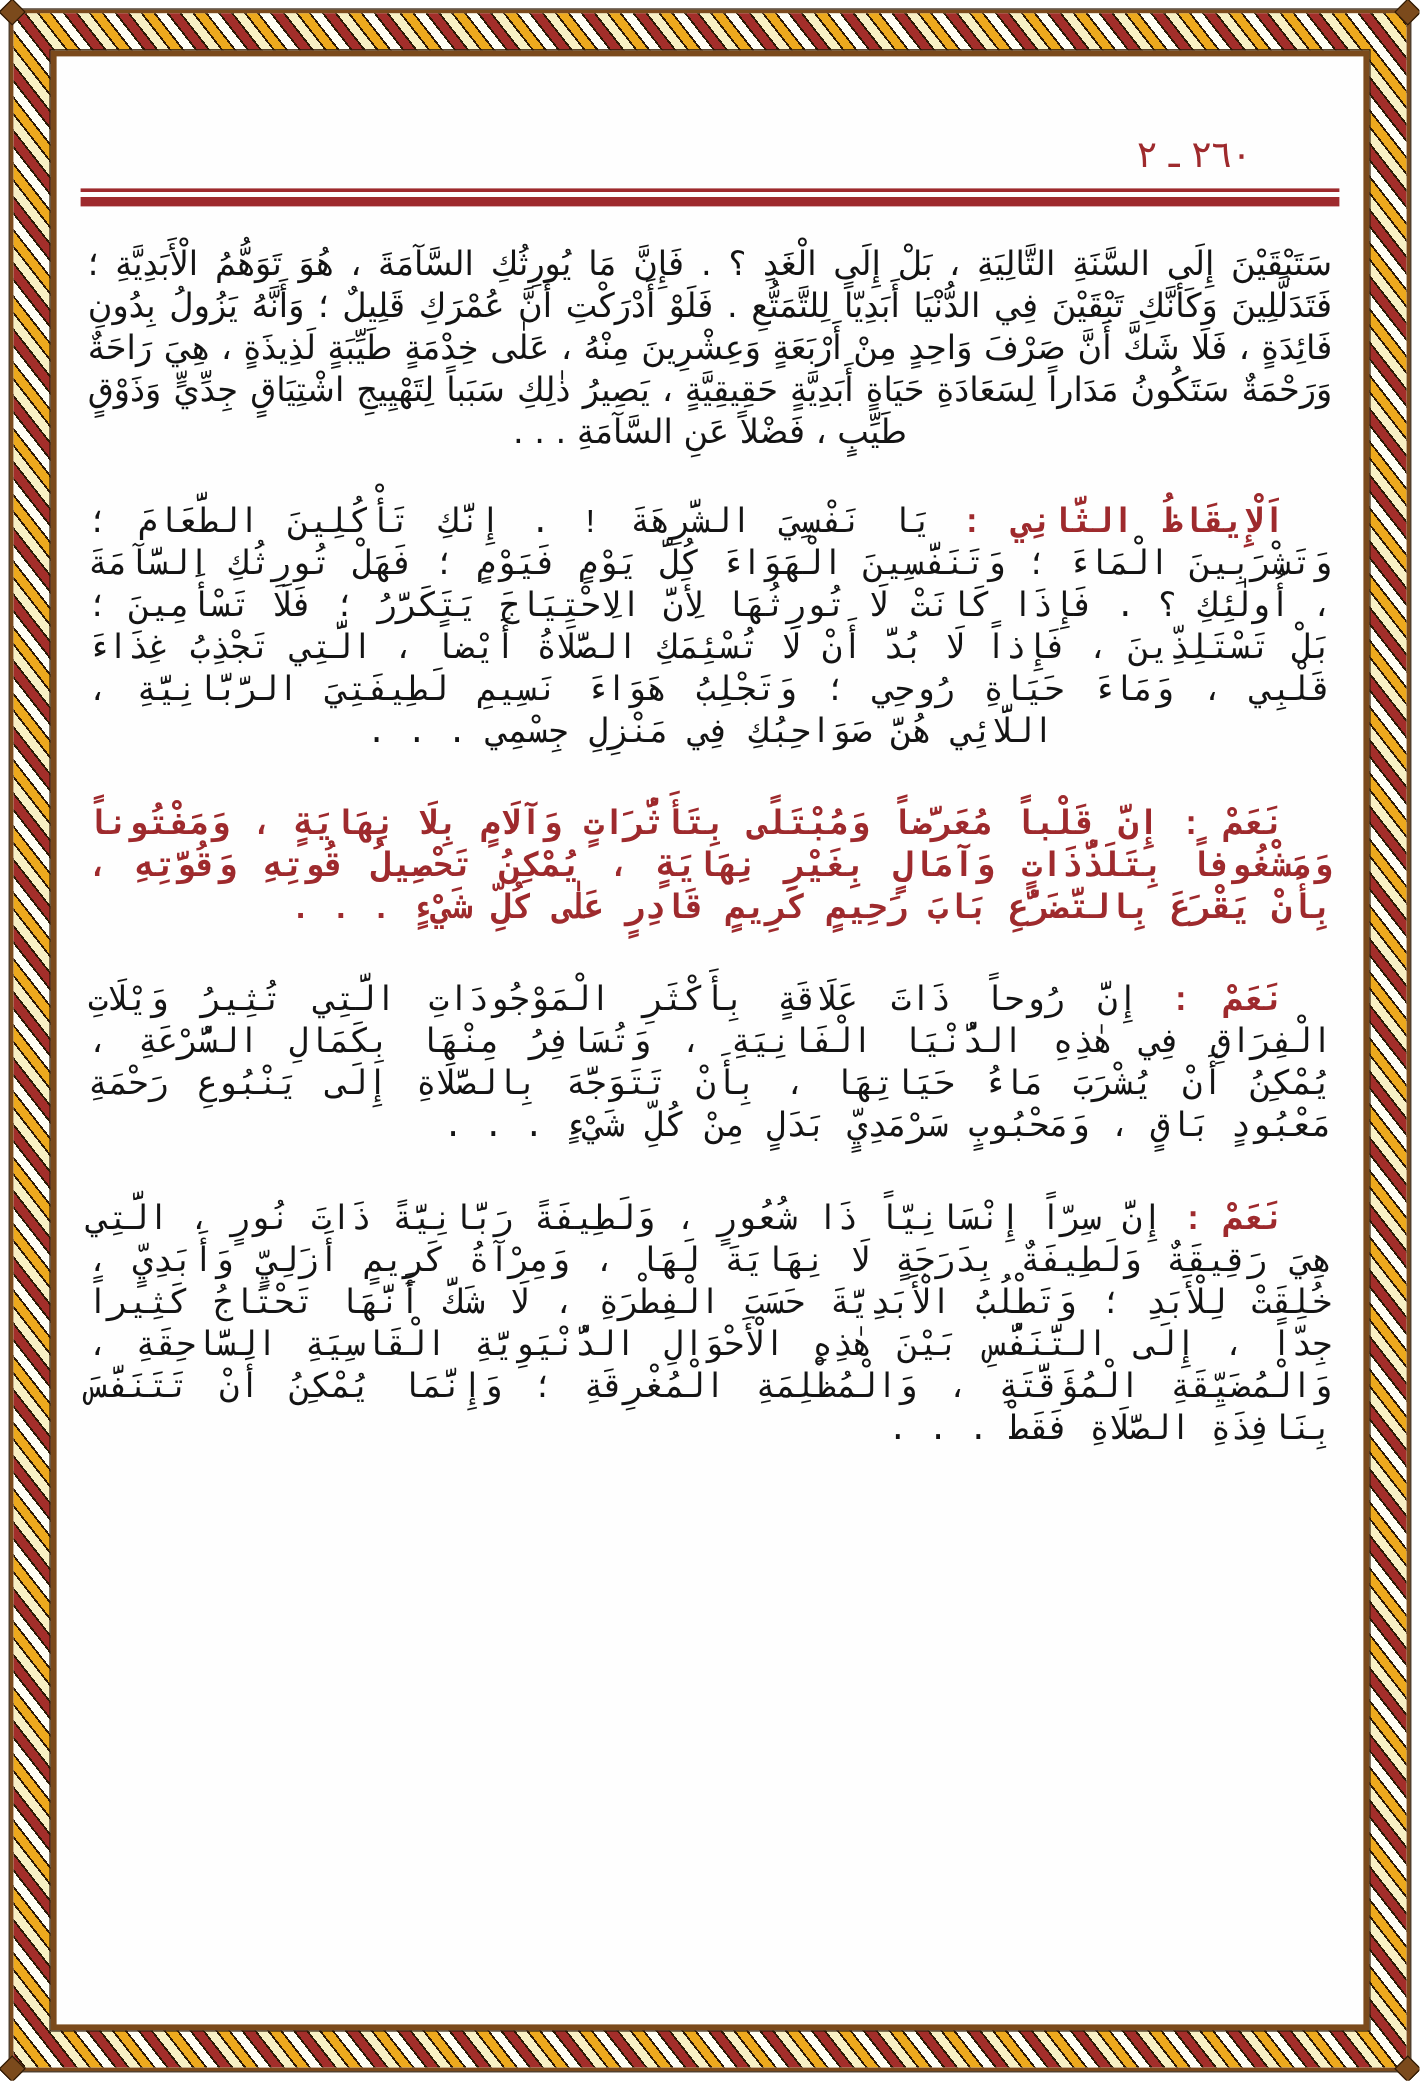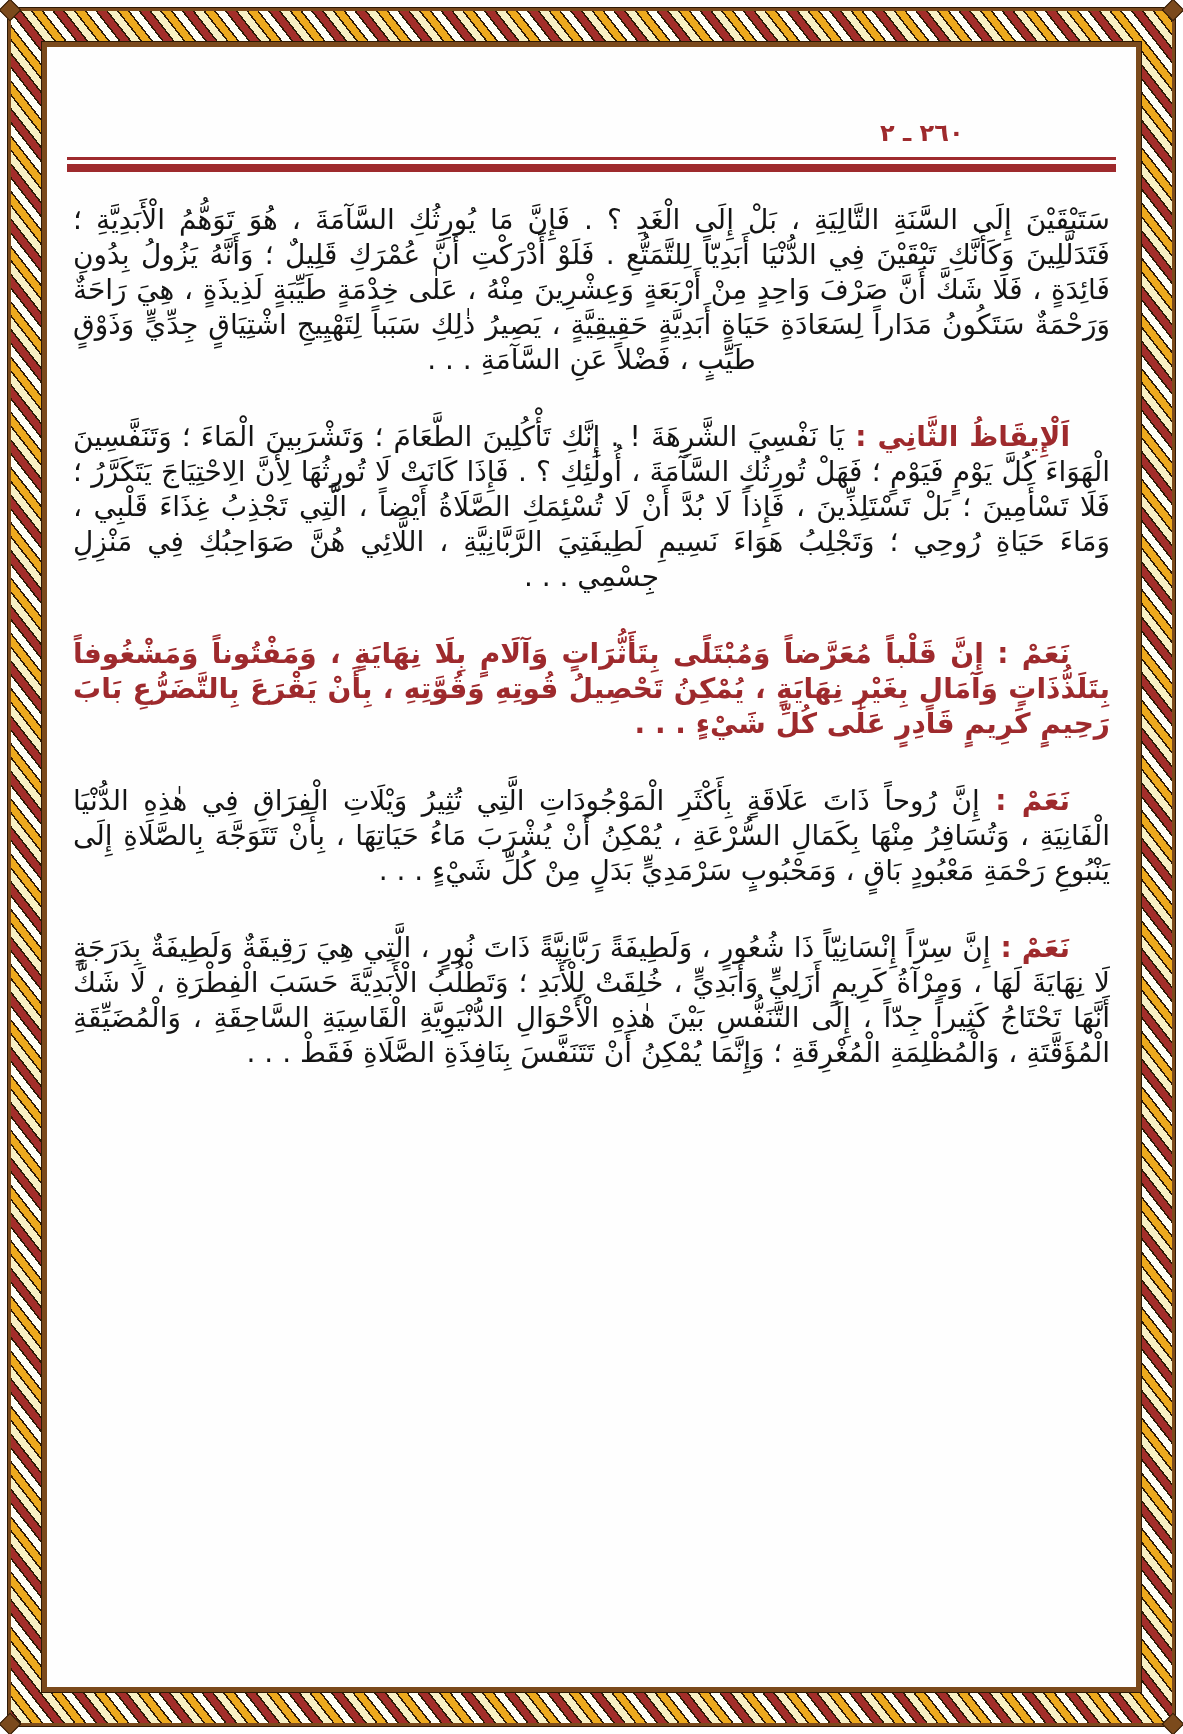--- a/index.html
+++ b/index.html
@@ -50,23 +50,23 @@
     outline:1px solid var(--outline);
     padding:22px 20px 0 20px;
   }
   header.page-header{
     display:flex;align-items:flex-end;
     height:78px;
     padding:0 6px;
   }
   .page-number{
     width:230px;
-    font-size:24px;font-weight:bold;color:var(--accent);
+    font-size:31px;font-weight:normal;color:var(--accent);
     letter-spacing:2px;
-    text-align:left;
+    text-align:center;
   }
   .page-title{
     flex:1;
     text-align:center;
     font-size:37px;font-weight:bold;color:var(--accent);
     text-shadow:0 1px 0 rgba(158,42,45,.25);
   }
   .header-spacer{width:230px;}
   .double-rule{
     height:15px;margin-top:10px;
@@ -74,21 +74,21 @@
       var(--accent) 0 3px, transparent 3px 7px, var(--accent) 7px 15px);
   }
   .body-text{
     padding:30px 6px 0 6px;
     font-size:28px;
     line-height:35px;
     color:var(--ink);
     text-align:justify;
   }
   .para{margin-bottom:42px;text-align:justify;text-align-last:right;}
-  .para.indent{text-indent:40px;}
+  .para.indent{text-indent:40px;font-family:Liberation Mono, monospace;}
   .para.last-center{text-align-last:center;}
   .seg-black{color:var(--ink);}
   .seg-red{color:var(--accent);font-weight:bold;}
 </style>
 </head>
 <body>
 
 <div class="page">
   <div class="frame"></div>
   <div class="corner tl"></div>

